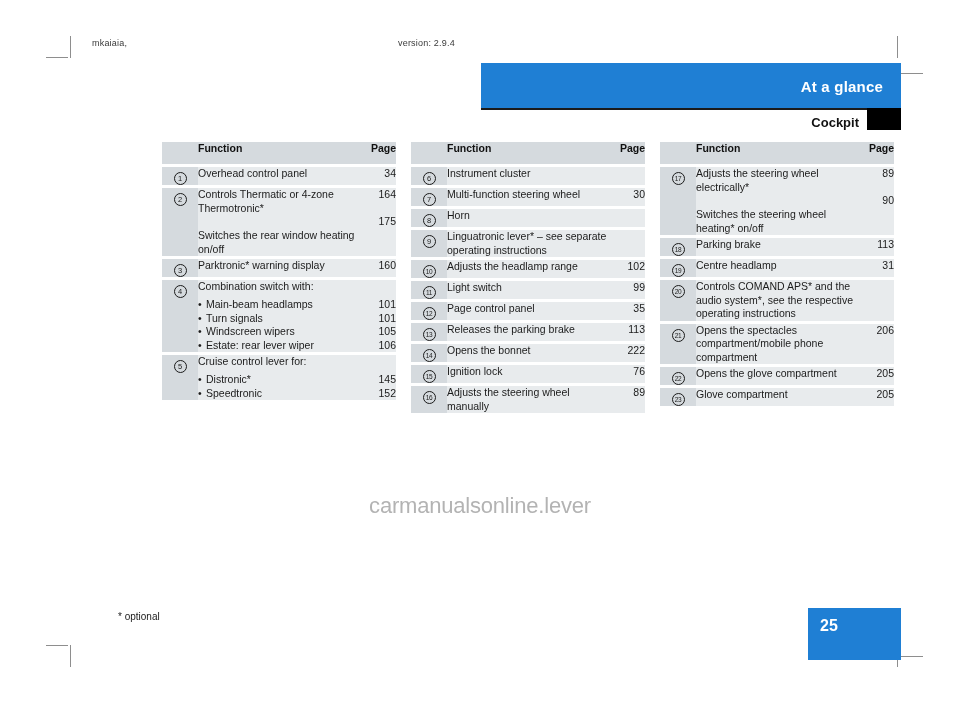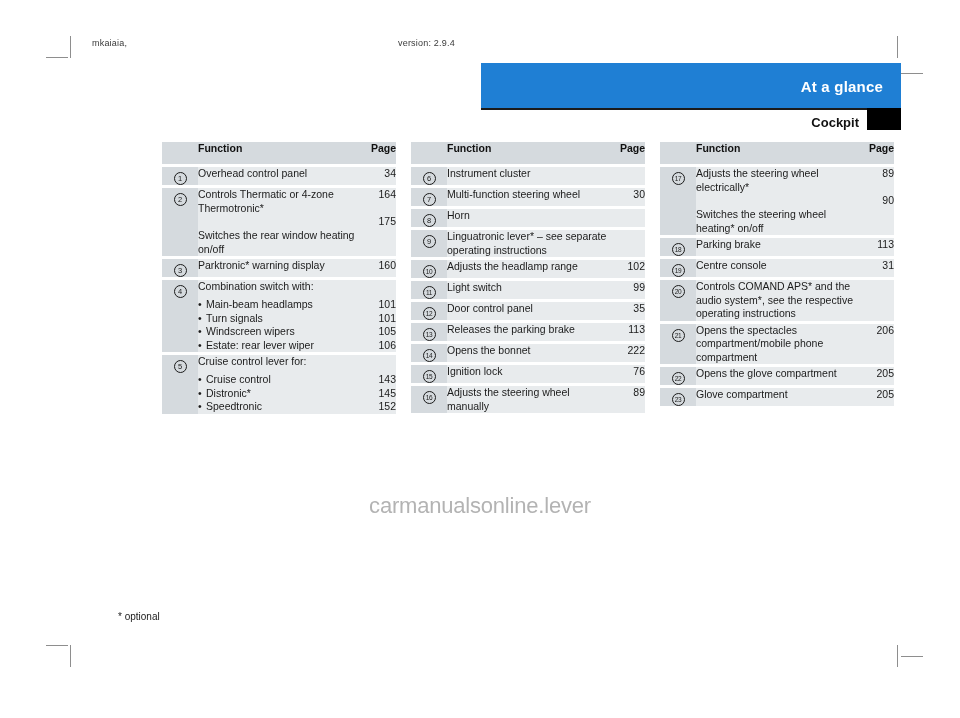--- a/index.html
+++ b/index.html
@@ -324,27 +324,20 @@
             <tr>
               <td class="cell-num"><span class="circnum">5</span></td>
               <td class="cell-fn">
                 <div>Cruise control lever for:</div>
               </td>
               <td class="cell-pg pg-bottom"></td>
             </tr>
             <tr>
               <td class="cell-num"></td>
               <td class="cell-fn">
-                <div class="bullet-line">Cruise control</div>
-              </td>
-              <td class="cell-pg pg-bottom">143</td>
-            </tr>
-            <tr>
-              <td class="cell-num"></td>
-              <td class="cell-fn">
                 <div class="bullet-line">Distronic*</div>
               </td>
               <td class="cell-pg pg-bottom">145</td>
             </tr>
             <tr>
               <td class="cell-num"></td>
               <td class="cell-fn">
                 <div class="bullet-line">Speedtronic</div>
               </td>
               <td class="cell-pg pg-bottom">152</td>
@@ -426,21 +419,21 @@
                 <div>Light switch</div>
               </td>
               <td class="cell-pg pg-bottom">99</td>
             </tr>
             <tr class="sep">
               <td colspan="3"></td>
             </tr>
             <tr>
               <td class="cell-num"><span class="circnum wide">12</span></td>
               <td class="cell-fn">
-                <div>Door control panel</div>
+                <div>Page control panel</div>
               </td>
               <td class="cell-pg pg-bottom">35</td>
             </tr>
             <tr class="sep">
               <td colspan="3"></td>
             </tr>
             <tr>
               <td class="cell-num"><span class="circnum wide">13</span></td>
               <td class="cell-fn">
                 <div>Releases the parking brake</div>
@@ -521,21 +514,21 @@
                 <div>Parking brake</div>
               </td>
               <td class="cell-pg pg-bottom">113</td>
             </tr>
             <tr class="sep">
               <td colspan="3"></td>
             </tr>
             <tr>
               <td class="cell-num"><span class="circnum wide">19</span></td>
               <td class="cell-fn">
-                <div>Centre console</div>
+                <div>Centre headlamp</div>
               </td>
               <td class="cell-pg pg-bottom">31</td>
             </tr>
             <tr class="sep">
               <td colspan="3"></td>
             </tr>
             <tr>
               <td class="cell-num"><span class="circnum wide">20</span></td>
               <td class="cell-fn">
                 <div>Controls COMAND APS* and the audio system*, see the respective operating instructions</div>
@@ -572,16 +565,19 @@
               </td>
               <td class="cell-pg pg-bottom">205</td>
             </tr>
           </tbody>
         </table>
       </div>
     </div>
 
   <div class="footnote">* optional</div>
 
+  <div class="pagebox">
+    <div class="pagenum">25</div>
+  </div>
 
   <div class="watermark">carmanualsonline.lever</div>
 
 </div>
 
 </body></html>

